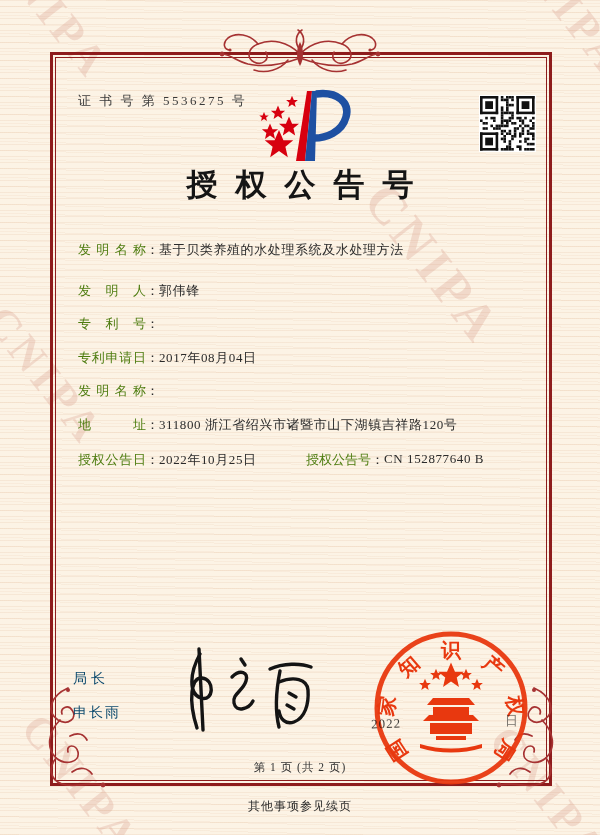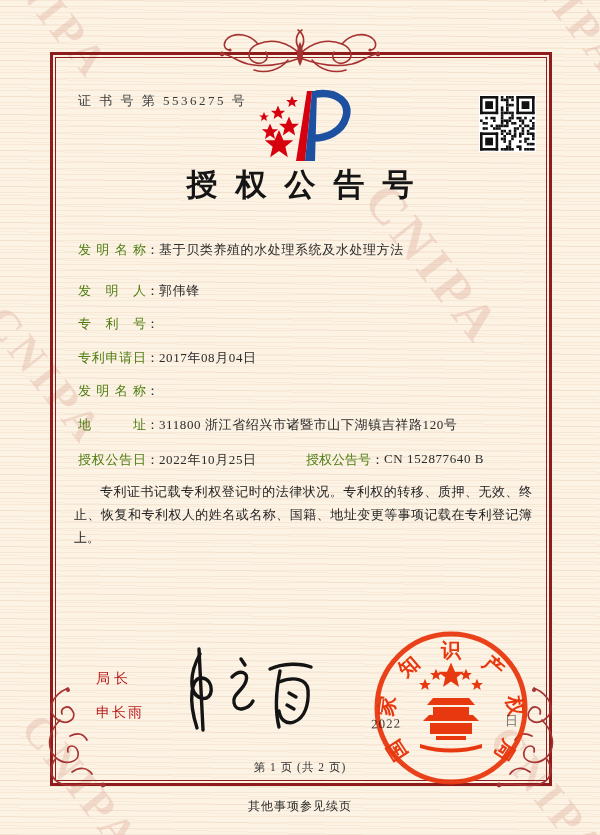--- a/index.html
+++ b/index.html
@@ -54,21 +54,21 @@
   }
   .fcolon{flex:0 0 auto}
   .fvalue{letter-spacing:0.6px;white-space:nowrap}
   .fgroup2{position:absolute;left:228px;top:0;display:flex}
   .fgroup2 .flabel{width:65px;flex-basis:65px}
   .paras{
     position:absolute;left:74px;top:480px;width:458px;z-index:4;
     font-size:13px;line-height:23px;text-align:justify;color:#1f1f1f;
   }
   .paras p{margin:0;text-indent:2em}
-  .signer{position:absolute;left:96px;top:670px;z-index:4;font-size:14px;color:#b91c1c}
+  .signer{position:absolute;left:73px;top:670px;z-index:4;font-size:14px;color:#0c4a6e}
   .signer .line1{letter-spacing:4px}
   .signer .line2{margin-top:16px;letter-spacing:2px}
   .signature{position:absolute;left:175px;top:646px;z-index:5}
   .seal{position:absolute;left:370px;top:624px;z-index:5}
   .seal text{font-family:"Liberation Serif",serif;font-weight:bold;font-size:20px;fill:#e8380f}
   .seal-date-left{
     position:absolute;left:371px;top:716px;z-index:6;font-size:13px;
     color:rgba(20,20,20,0.82);transform:rotate(-2deg);letter-spacing:1px;
   }
   .seal-date-right{
@@ -322,21 +322,20 @@
     <span class="fcolon">：</span>
   <span class="fvalue">2022年10月25日</span>
   <span class="fgroup2">
     <span class="flabel">授权公告号</span>
       <span class="fcolon">：</span>
     <span class="fvalue">CN 152877640 B</span>
   </span>
 </div>
 
 <div class="paras">
-  <p>专利证书记载专利权登记时的法律状况。专利权的转移、质押、无效、终止、恢复和专利权人的姓名或名称、国籍、地址变更等事项记载在专利登记簿上。</p>
 </div>
 
 <div class="signer">
   <div class="line1">局长</div>
   <div class="line2">申长雨</div>
 </div>
 
 <svg class="signature" width="140" height="88" viewBox="0 0 140 88">
   <g stroke="#141414" stroke-width="3.4" fill="none" stroke-linecap="round" stroke-linejoin="round">
     <path d="M25,8 C15,26 13,48 26,52 C39,56 40,33 27,32 C16,31 13,54 22,82"></path>

